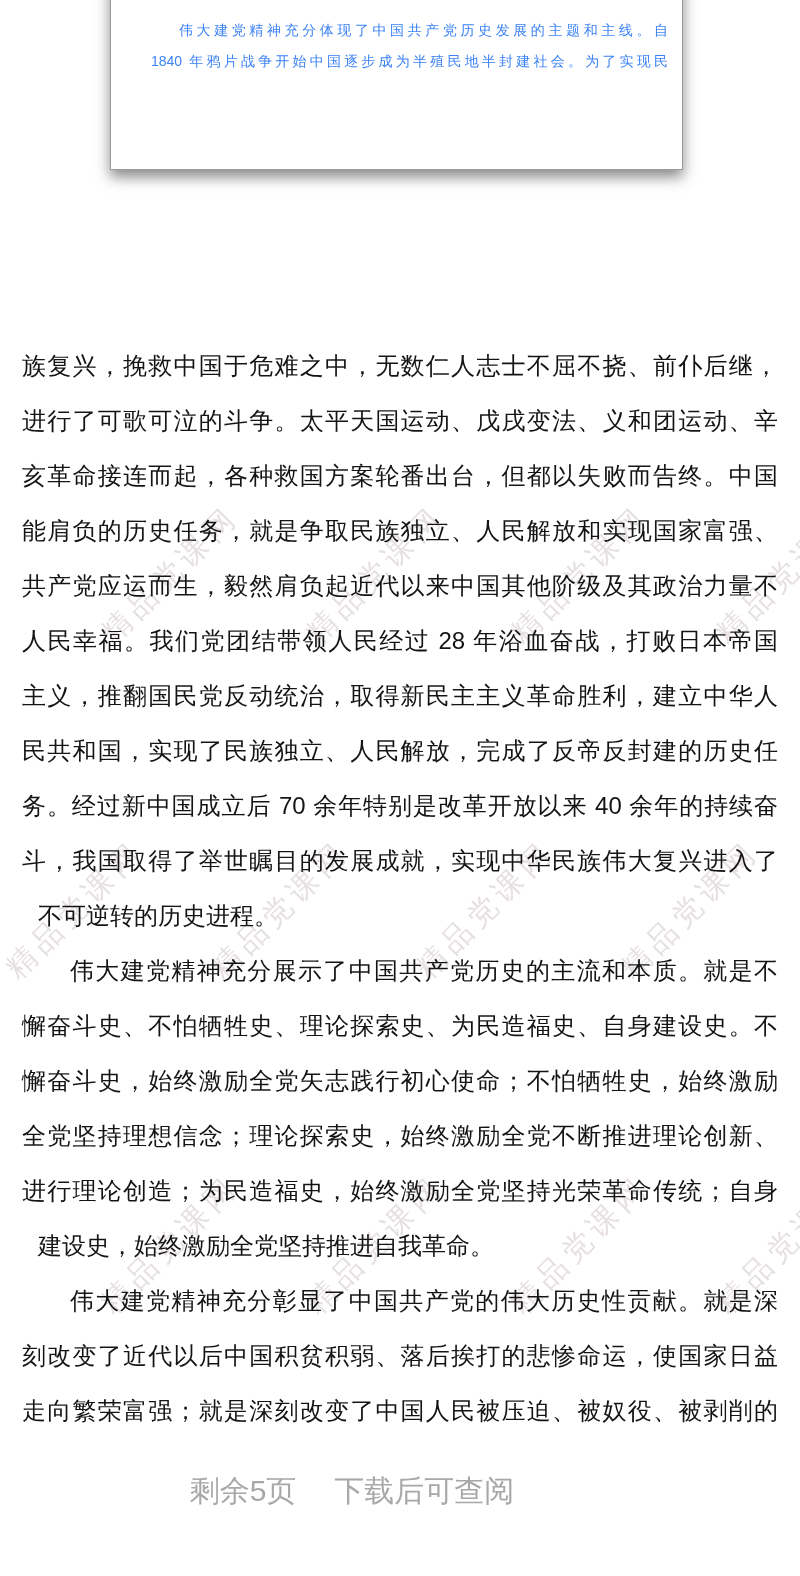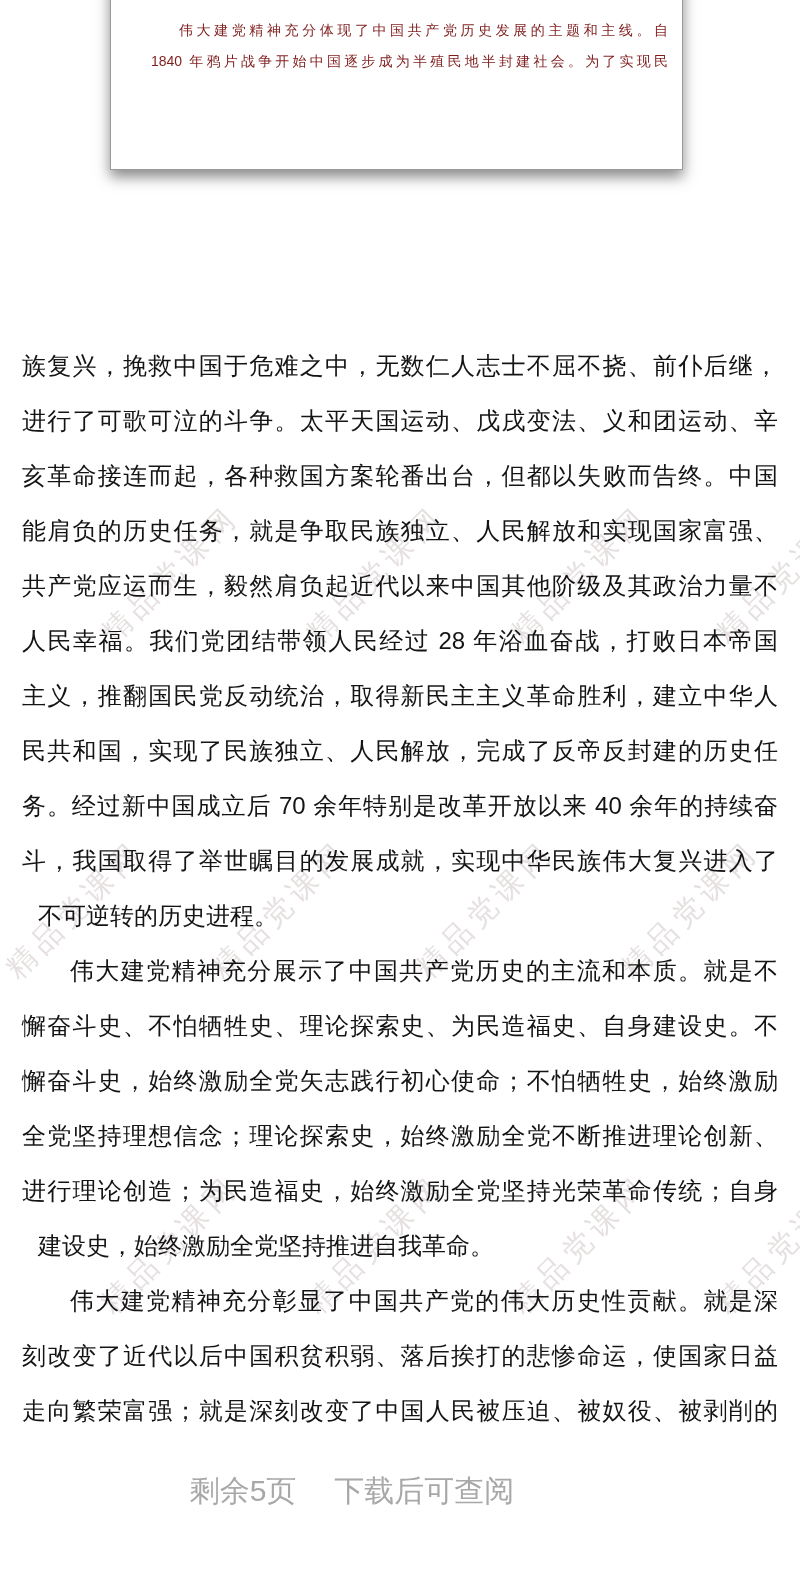--- a/index.html
+++ b/index.html
@@ -38,21 +38,21 @@
     box-sizing: border-box;
     background: #ffffff;
     border: 1px solid #9a9a9a;
     box-shadow: 0 7px 13px rgba(40, 40, 40, 0.55);
     padding: 36px 14px 0 40px;
     z-index: 2;
   }
   .cl {
     font-size: 14px;
     line-height: 31px;
-    color: #7f1d1d;
+    color: #3b82f6;
     text-align: justify;
     text-align-last: justify;
   }
   .cl.ind { padding-left: 28px; }
   
   .bodytext {
     position: absolute;
     left: 22px;
     top: 338px;
     width: 756px;

